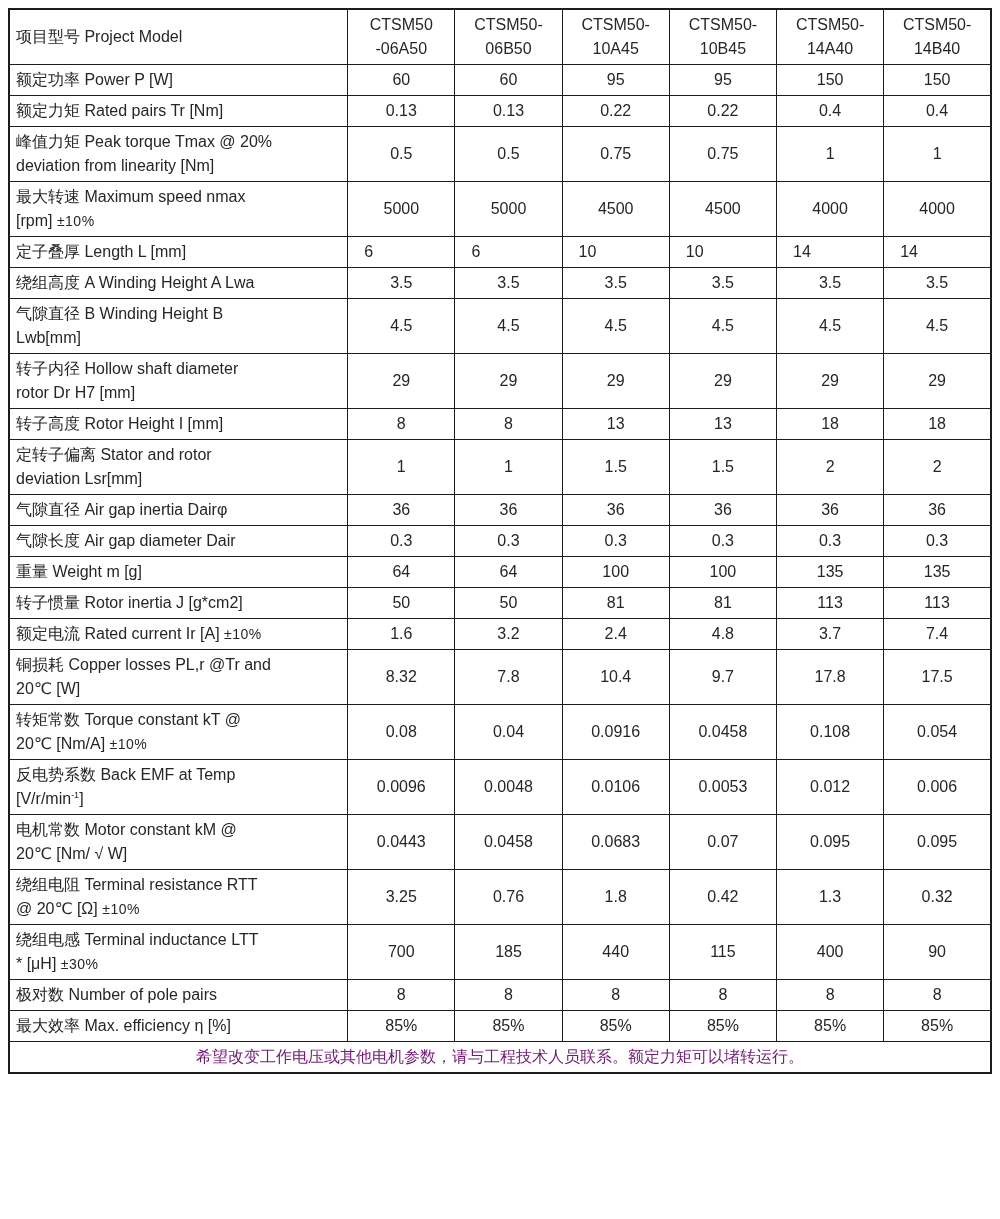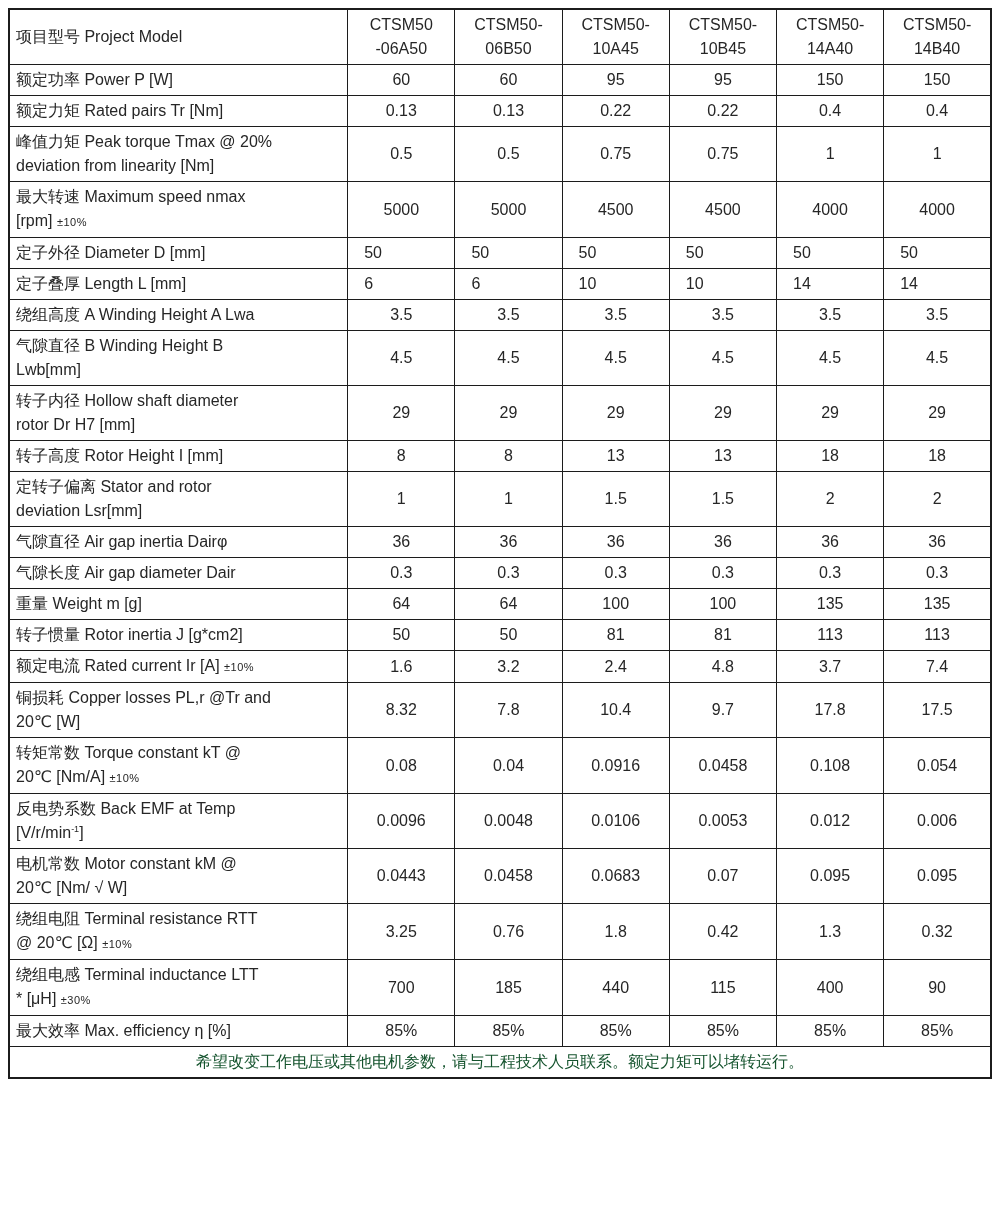--- a/index.html
+++ b/index.html
@@ -45,21 +45,21 @@
     text-align: center;
     white-space: pre-line;
     font-weight: normal;
   }
   td.val { text-align: center; }
   td.val.left {
     text-align: left;
     padding-left: 16px;
   }
   .small-note {
-    font-size: 11px;
+    font-size: 14px;
     letter-spacing: 0.5px;
     text-align: right;
   }
   sup.lbl-sup {
     font-size: 9px;
     line-height: 0;
   }
   td.footer-note {
     text-align: center;
     font-size: 17px;
@@ -131,29 +131,20 @@
           <td class="label"><span>最大转速  Maximum speed nmax
 [rpm] </span><span class="small-note">±10%</span></td>
           <td class="val">5000</td>
           <td class="val">5000</td>
           <td class="val">4500</td>
           <td class="val">4500</td>
           <td class="val">4000</td>
           <td class="val">4000</td>
         </tr>
         <tr>
-          <td class="label"><span>定子外径 Diameter D [mm]</span></td>
-          <td class="val left">50</td>
-          <td class="val left">50</td>
-          <td class="val left">50</td>
-          <td class="val left">50</td>
-          <td class="val left">50</td>
-          <td class="val left">50</td>
-        </tr>
-        <tr>
           <td class="label"><span>定子叠厚 Length L [mm]</span></td>
           <td class="val left">6</td>
           <td class="val left">6</td>
           <td class="val left">10</td>
           <td class="val left">10</td>
           <td class="val left">14</td>
           <td class="val left">14</td>
         </tr>
         <tr>
           <td class="label"><span>绕组高度 A Winding Height A Lwa</span></td>
@@ -302,28 +293,37 @@
           <td class="label"><span>绕组电感 Terminal inductance LTT
 * [μH] </span><span class="small-note">±30%</span></td>
           <td class="val">700</td>
           <td class="val">185</td>
           <td class="val">440</td>
           <td class="val">115</td>
           <td class="val">400</td>
           <td class="val">90</td>
         </tr>
         <tr>
+          <td class="label"><span>极对数 Number of pole pairs</span></td>
+          <td class="val">8</td>
+          <td class="val">8</td>
+          <td class="val">8</td>
+          <td class="val">8</td>
+          <td class="val">8</td>
+          <td class="val">8</td>
+        </tr>
+        <tr>
           <td class="label"><span>最大效率 Max. efficiency η [%]</span></td>
           <td class="val">85%</td>
           <td class="val">85%</td>
           <td class="val">85%</td>
           <td class="val">85%</td>
           <td class="val">85%</td>
           <td class="val">85%</td>
         </tr>
       </tbody>
     <tfoot>
       <tr>
-        <td colspan="7" class="footer-note" style="color: #14532d;">希望改变工作电压或其他电机参数，请与工程技术人员联系。额定力矩可以堵转运行。</td>
+        <td colspan="7" class="footer-note" style="color: #701a75;">希望改变工作电压或其他电机参数，请与工程技术人员联系。额定力矩可以堵转运行。</td>
       </tr>
     </tfoot>
   </table>
 </div>
 
 </body></html>

